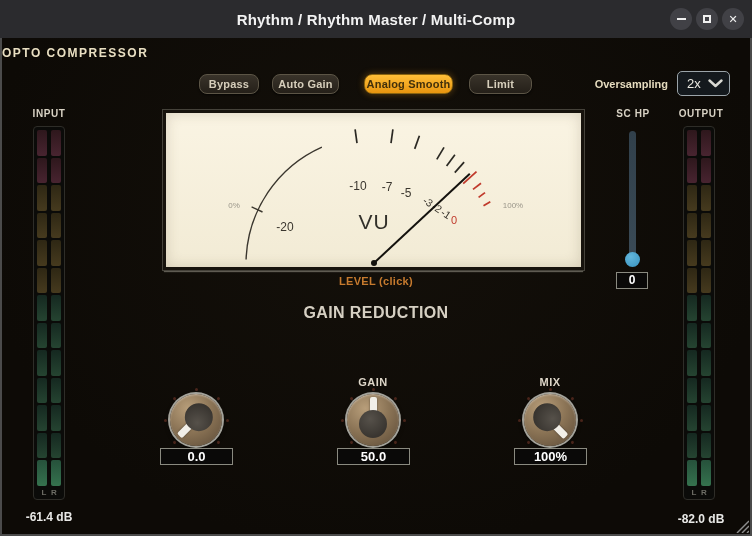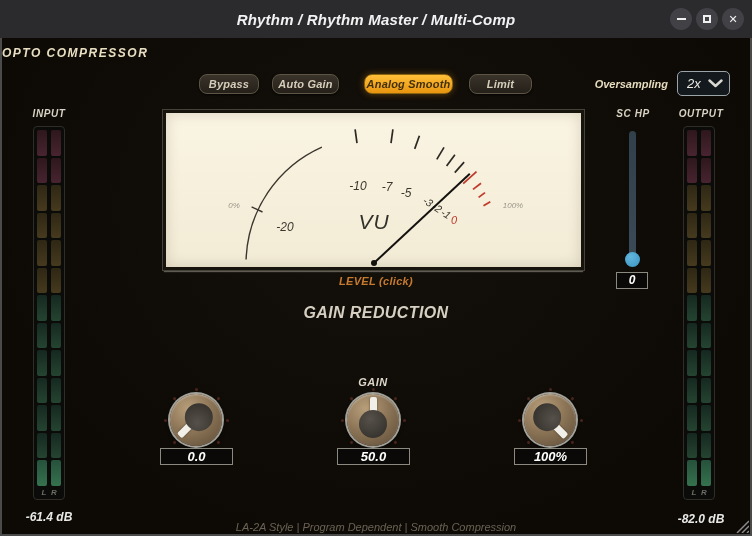--- a/index.html
+++ b/index.html
@@ -1,18 +1,18 @@
 <!DOCTYPE html>
 <html><head>
 <meta charset="utf-8">
 <style>
   * { margin:0; padding:0; box-sizing:border-box; }
   html,body { width:752px; height:536px; overflow:hidden; background:#1a1a1a;
     font-family:"Liberation Sans","DejaVu Sans",sans-serif; }
-  .page { position:relative; width:739px; height:536px;font-style:italic; }
+  .page { position:relative; width:739px; height:536px; }
 
   
   .titlebar { position:absolute; left:0; top:0; width:752px; height:38px;
     background:#2b2b2e; display:flex; align-items:center; justify-content:center; }
   .titlebar .title { color:#f2f2f2; font-size:15px; font-weight:bold; letter-spacing:.2px; }
   .win-btns { position:absolute; right:8px; top:8px; display:flex; gap:4px; }
   .win-btn { width:22px; height:22px; border-radius:50%; background:#414146;
     display:flex; align-items:center; justify-content:center; cursor:pointer; }
   .glyph-min { width:9px; height:2px; background:#f0f0f0; display:block; }
   .glyph-max { width:8px; height:8px; border:2px solid #f0f0f0; display:block; }
@@ -302,38 +302,38 @@
         <span style="--a:135deg"></span>
     </div>
     <div class="knob" style="left:345px;">
       <div class="knob-rotor" style="transform: rotate(0deg);">
         <div class="knob-pointer"></div>
         <div class="knob-cap"></div>
       </div>
     </div>
     <div class="value-box knob-value" style="left:335px;">50.0</div>
 
+    <div class="knob-label" style="left:468px;">MIX</div>
     <div class="knob-ticks" style="left:516px;">
       <span style="--a:-135deg"></span>
         <span style="--a:-90deg"></span>
         <span style="--a:-45deg"></span>
       <span style="--a:0deg"></span>
         <span style="--a:45deg"></span>
         <span style="--a:90deg"></span>
         <span style="--a:135deg"></span>
     </div>
     <div class="knob" style="left:522px;">
       <div class="knob-rotor" style="transform: rotate(135deg);">
         <div class="knob-pointer"></div>
         <div class="knob-cap"></div>
       </div>
     </div>
     <div class="value-box knob-value" style="left:512px;">100%</div>
 
-    <div class="footer">LA-2A Style | Program Dependent | Smooth Compression</div>
 
     <svg class="resize-handle" width="15" height="15" viewBox="0 0 15 15">
       <line x1="3" y1="15" x2="15" y2="3" stroke="#8d8d8d" stroke-width="1.4"></line>
       <line x1="8" y1="15" x2="15" y2="8" stroke="#8d8d8d" stroke-width="1.4"></line>
       <line x1="13" y1="15" x2="15" y2="13" stroke="#8d8d8d" stroke-width="1.4"></line>
     </svg>
 
   </div>
 </div>
 

